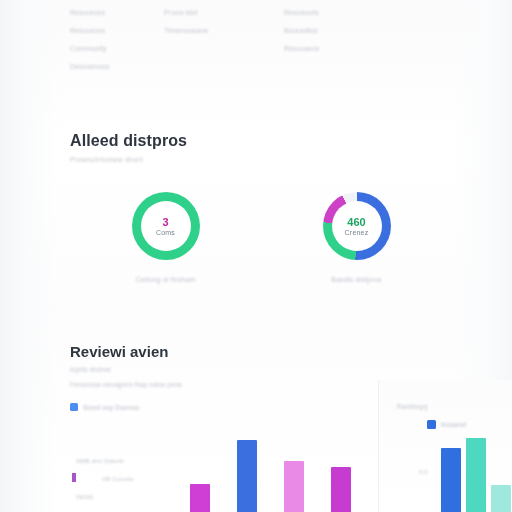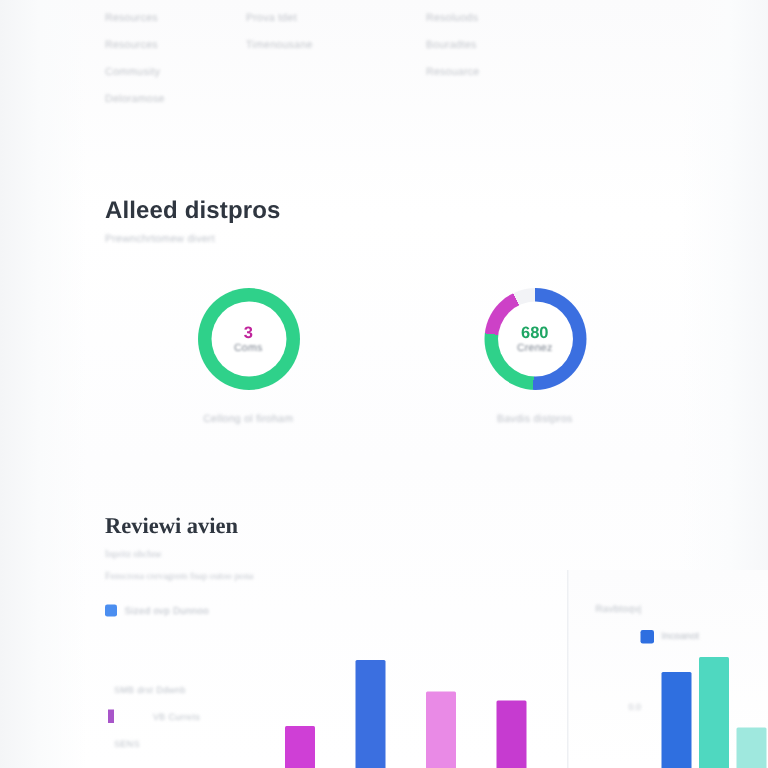--- a/index.html
+++ b/index.html
@@ -142,21 +142,20 @@
     letter-spacing: .2px;
     text-align: center;
   }
 
   
   .section-review {
     position: absolute;
     left: 70px;
     top: 343px;
     right: 77px;
-    font-family: Liberation Serif, serif;
   }
   .rev-title {
     font-size: 15px;
     font-weight: 700;
     color: #2f3640;
     filter: blur(0.45px);
   }
   .rev-sub1 {
     margin-top: 6px;
     font-size: 6.5px;
@@ -337,21 +336,21 @@
         </div>
       </div>
       <div class="donut-caption">Cellong ol firoham</div>
     </div>
 
     <div class="donut-cell">
       <div class="donut">
         <div class="ring" id="ring2" style="background: conic-gradient(rgb(59, 111, 224) 10deg, rgb(59, 111, 224) 182.8deg, rgb(47, 209, 138) 182.8deg, rgb(47, 209, 138) 276.4deg, rgb(205, 65, 199) 276.4deg, rgb(205, 65, 199) 334deg, rgb(242, 243, 246) 334deg, rgb(242, 243, 246) 370deg); filter: blur(0.5px);"></div>
         <div class="hole"></div>
         <div class="center">
-          <span class="donut-value" id="dv2" style="color: rgb(31, 166, 100);">680</span>
+          <span class="donut-value" id="dv2" style="color: rgb(31, 166, 100);">460</span>
           <span class="donut-label">Crenez</span>
         </div>
       </div>
       <div class="donut-caption">Bavdis distpros</div>
     </div>
 
   </div>
 
   <div class="section-review">
     <div class="rev-title">Reviewi avien</div>

